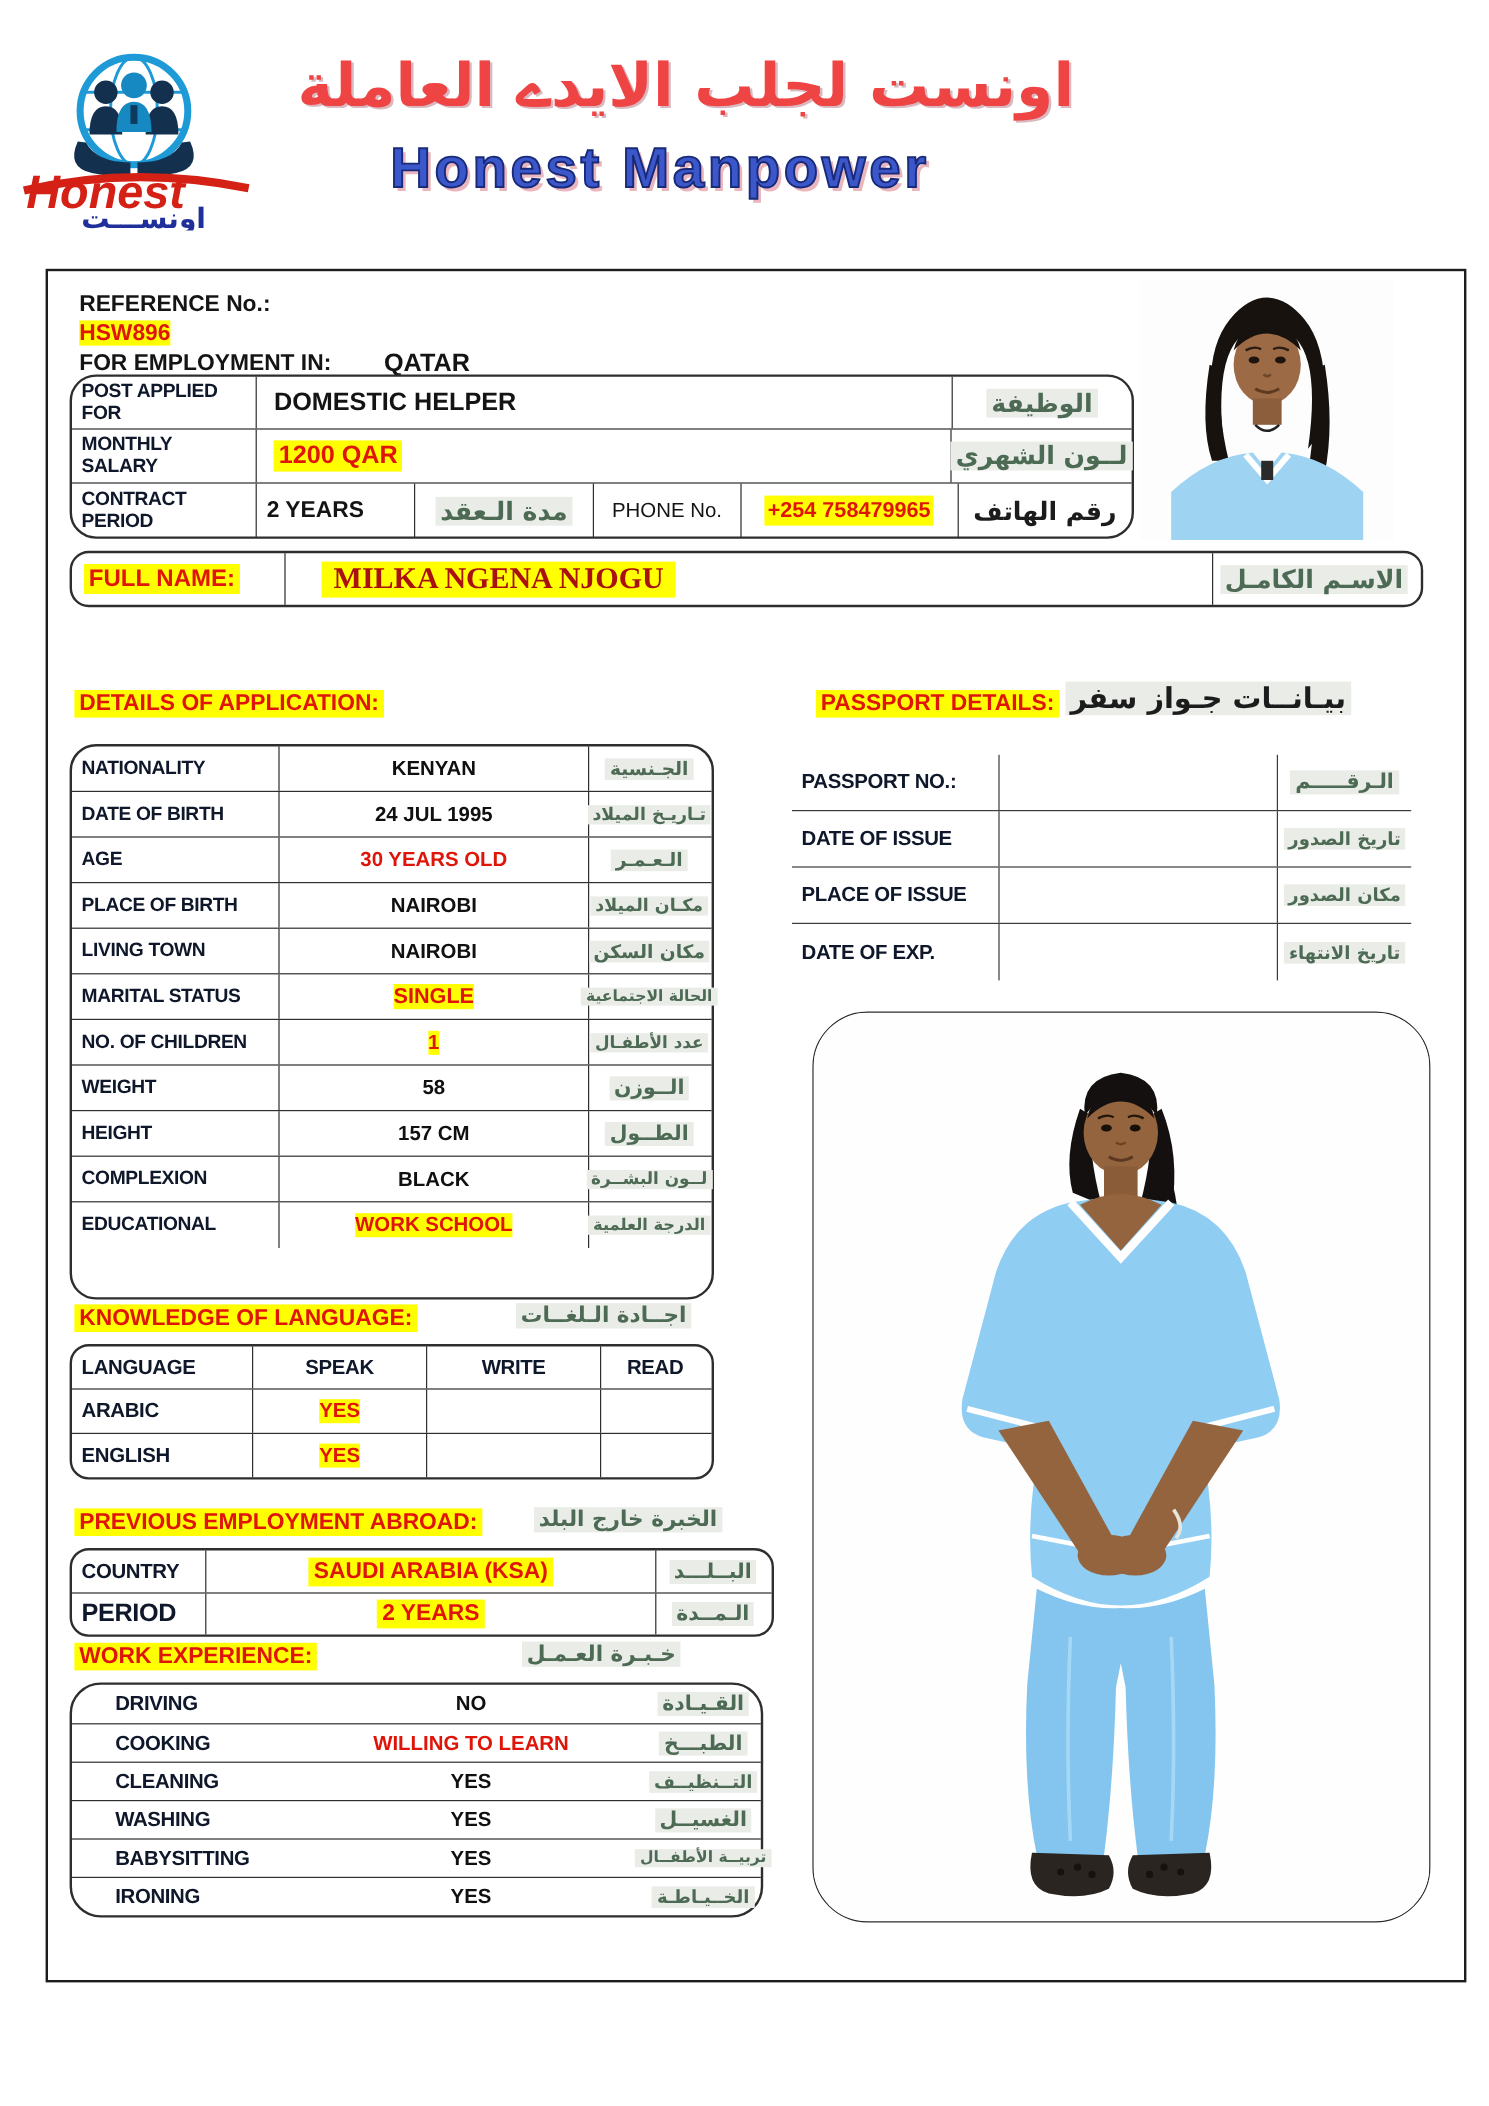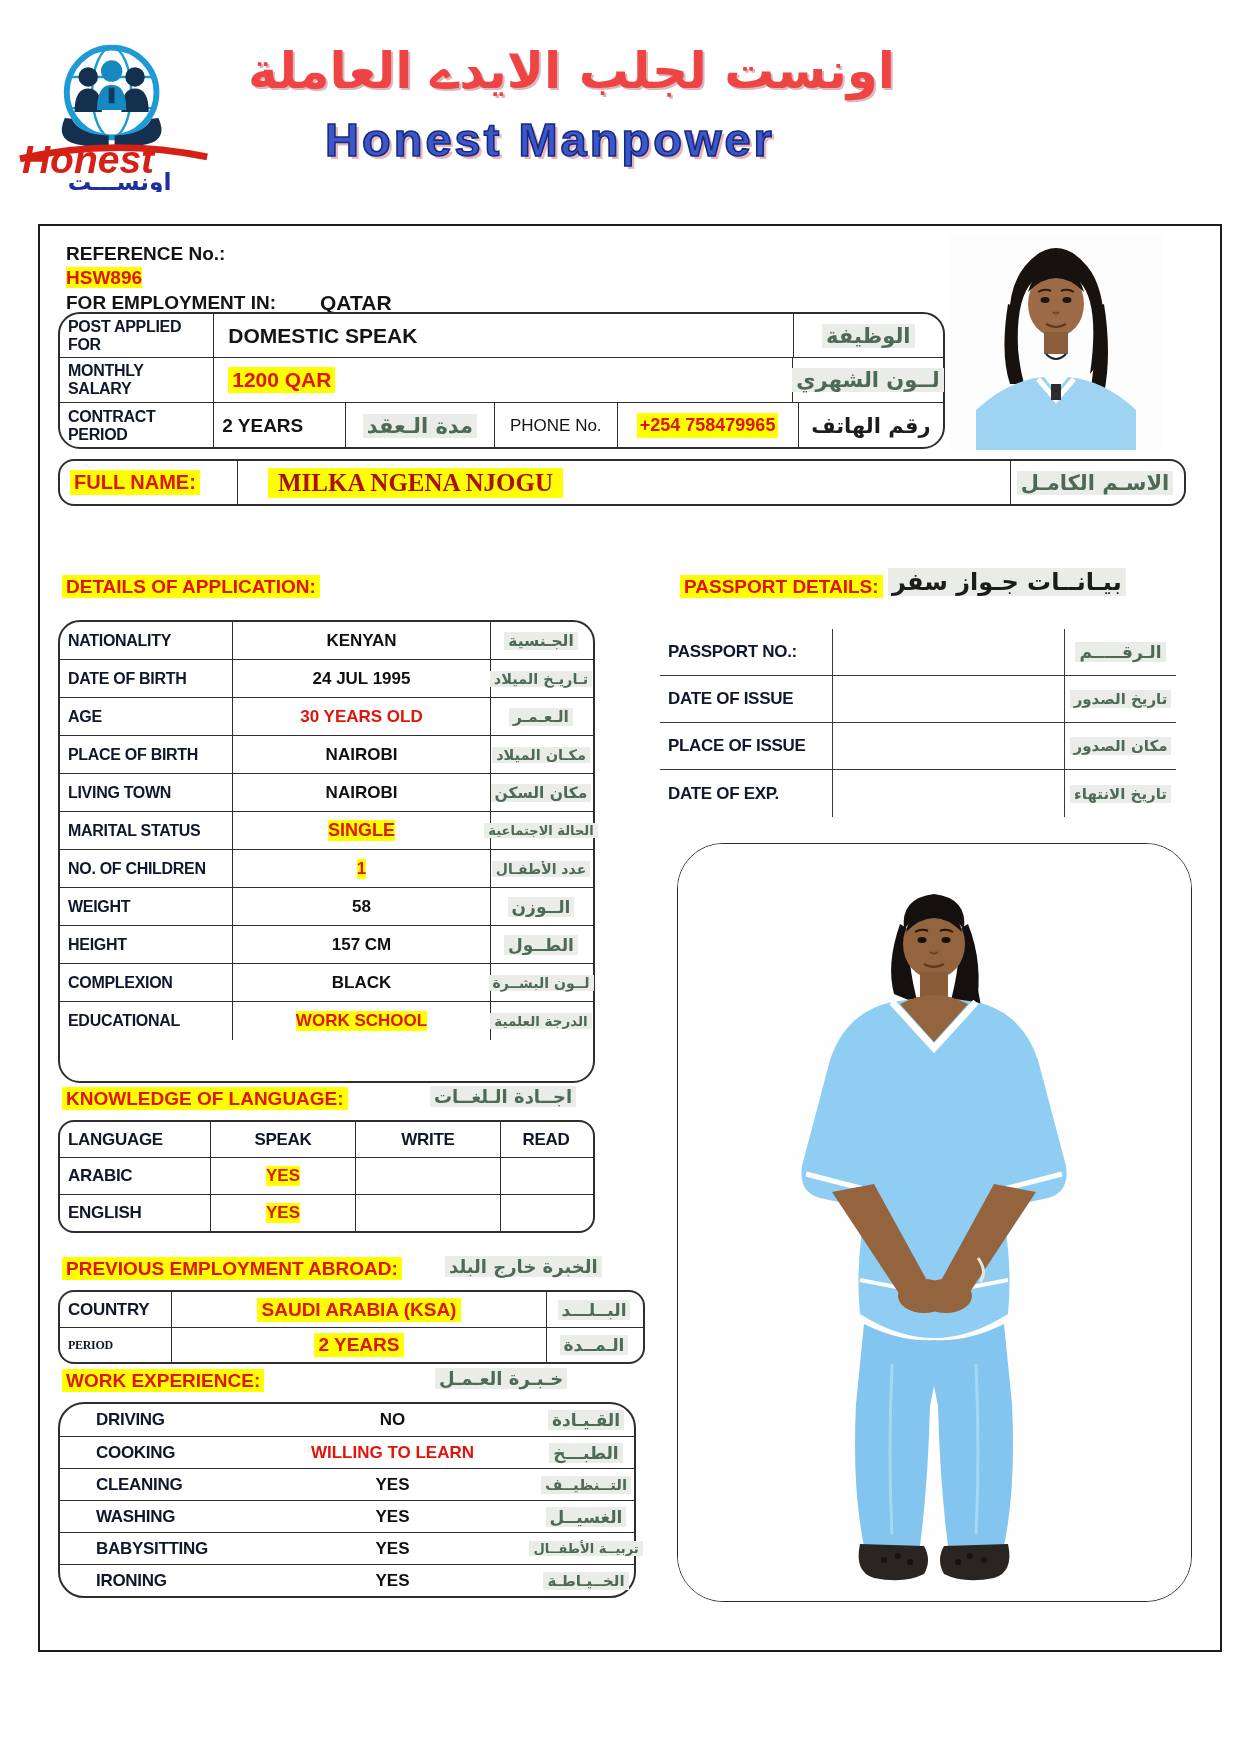--- a/index.html
+++ b/index.html
@@ -84,21 +84,21 @@
   <div class="abs b19" style="left:66px;top:243px;">REFERENCE No.:</div>
   <div class="abs" style="left:66px;top:267px;">
     <span class="b19 red hl">HSW896</span>
   </div>
   <div class="abs b19" style="left:66px;top:292px;">FOR EMPLOYMENT IN:</div>
   <div class="abs" style="left:320px;top:291px;font-weight:bold;font-size:21px;">QATAR</div>
 
   <div class="abs tbl r22" style="left:58px;top:312px;width:887px;height:137px;">
     <div class="trow sep" style="height:44px;">
       <div class="tc vr lbl" style="width:155px;">POST APPLIED FOR</div>
-      <div class="tc vr" style="width:582px;padding-left:14px;font-weight:bold;font-size:21px;">DOMESTIC SPEAK</div>
+      <div class="tc vr" style="width:582px;padding-left:14px;font-weight:bold;font-size:21px;">DOMESTIC HELPER</div>
       <div class="tc c" style="width:150px;">
         <span class="ar ar-head">الوظيفة</span>
       </div>
     </div>
     <div class="trow sep" style="height:45px;">
       <div class="tc vr lbl" style="width:155px;">MONTHLY SALARY</div>
       <div class="tc vr" style="width:582px;padding-left:14px;">
         <span class="hl red" style="font-weight:bold;font-size:21px;padding:1px 4px;">1200 QAR</span>
       </div>
       <div class="tc c" style="width:150px;">
@@ -390,21 +390,21 @@
     <div class="trow sep" style="height:36px;">
       <div class="tc vr lbl" style="width:112px;font-size:17px;">COUNTRY</div>
       <div class="tc vr c" style="width:375px;">
         <span class="red hl" style="font-weight:bold;font-size:19px;padding:1px 5px;">SAUDI ARABIA (KSA)</span>
       </div>
       <div class="tc c" style="width:94px;">
           <span class="ar">البــلـــد</span>
         </div>
     </div>
     <div class="trow" style="height:34px;">
-      <div class="tc vr lbl" style="width:112px;font-size:12px;font-family:Liberation Serif, serif;">PERIOD</div>
+      <div class="tc vr lbl" style="width:112px;font-size:21px;">PERIOD</div>
       <div class="tc vr c" style="width:375px;">
         <span class="red hl" style="font-weight:bold;font-size:19px;padding:1px 5px;">2 YEARS</span>
       </div>
       <div class="tc c" style="width:94px;">
           <span class="ar">الـمــدة</span>
         </div>
     </div>
   </div>
 
   <div class="abs" style="left:62px;top:1370px;">

